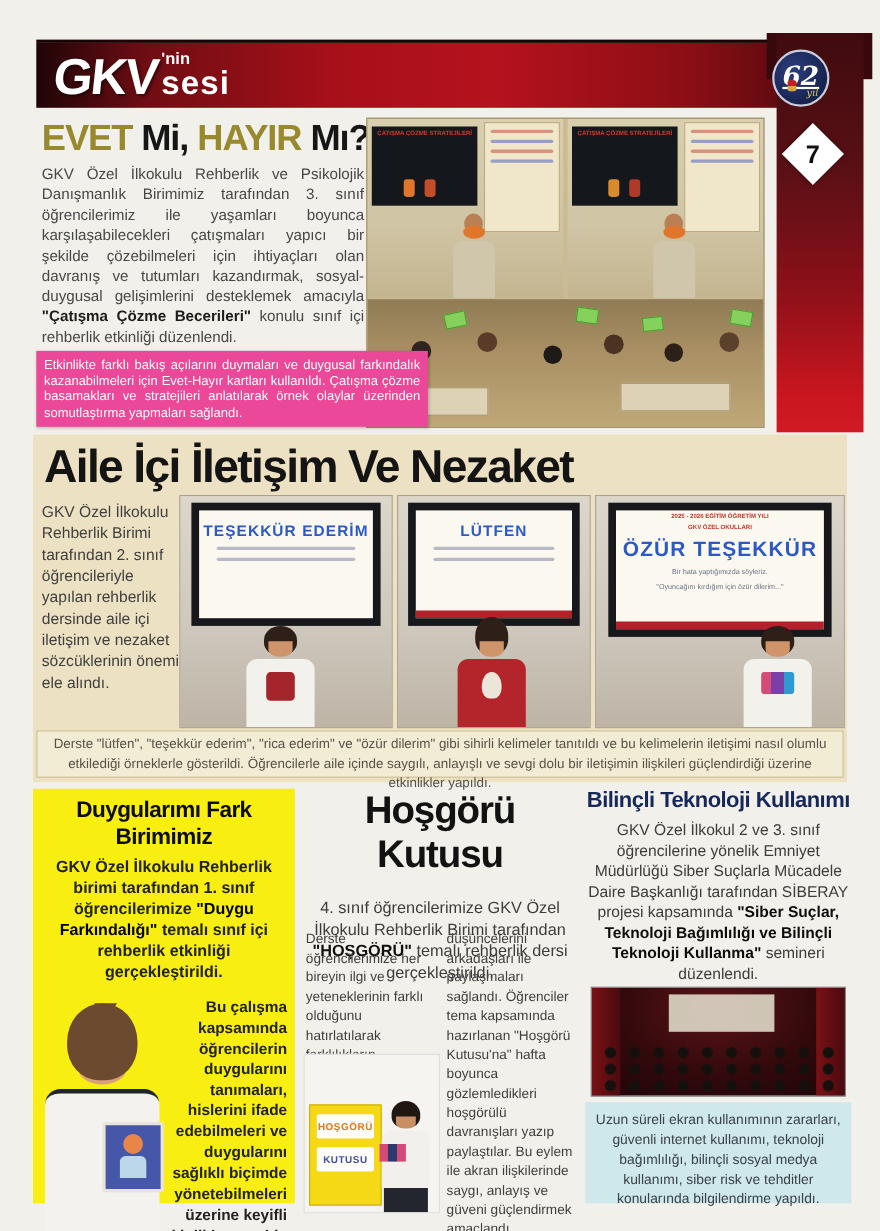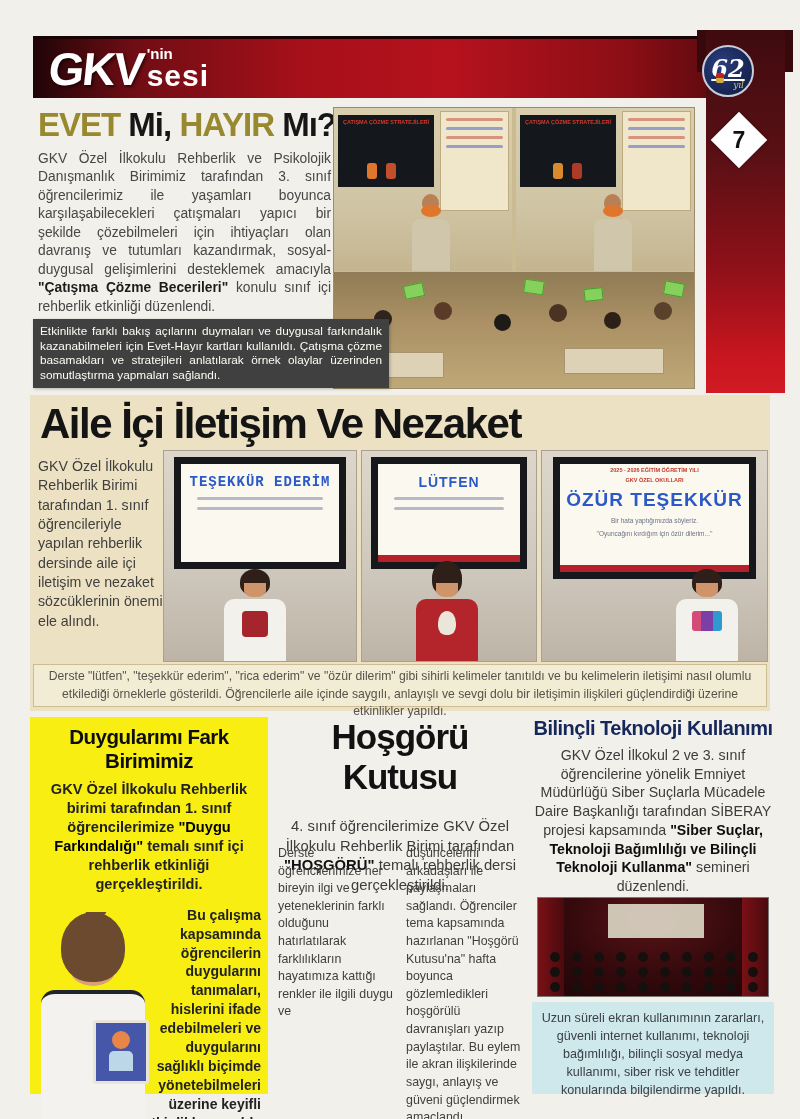--- a/index.html
+++ b/index.html
@@ -34,21 +34,21 @@
   .page-diamond span { display:block; transform:rotate(-45deg); text-align:center; line-height:40px;
     font-size:23px; font-weight:bold; color:#111; }
 
   
   .a1-title { position:absolute; left:38px; top:106px; font-size:33px; font-weight:bold; letter-spacing:-1px; }
   .a1-title .olive { color:#98892f; }
   .a1-title .dark { color:#161616; }
   .a1-body { position:absolute; left:38px; top:150px; width:293px; font-size:13.8px; line-height:1.34;
     color:#474747; text-align:justify; }
   .a1-body b { color:#1c1c1c; }
-  .olive-box { position:absolute; left:33px; top:319px; width:356px; min-height:59px; background:#404040;
+  .olive-box { position:absolute; left:33px; top:319px; width:356px; min-height:59px; background:#ec4899;
     color:#fdfdf5; font-size:11.8px; line-height:1.24; padding:5px 7px; text-align:justify; z-index:5;
     box-shadow:1px 1px 3px rgba(0,0,0,.25); }
 
   
   .collage { position:absolute; left:333px; top:107px; width:362px; height:282px; background:#cbbb92;
     border:1px solid #9c8c68; overflow:hidden; }
   .collage-top { position:absolute; left:0; top:0; right:0; height:163px; display:flex; gap:4px; }
   .cphoto { flex:1; position:relative; background:linear-gradient(180deg,#d9cfae 0%,#cfc4a4 60%,#c4b58f 100%); overflow:hidden; }
   .cscreen { position:absolute; left:4px; top:7px; width:54%; height:72px; background:#14171c; padding:4px 3px; }
   .cscreen .slide-title { color:#d33a2a; font-size:5.5px; font-weight:bold; text-align:center; line-height:1.2; }
@@ -227,23 +227,23 @@
       <div class="card-green" style="left:190px;top:8px;width:20px;height:14px;transform:rotate(8deg);"></div>
       <div class="card-green" style="left:250px;top:16px;width:19px;height:13px;transform:rotate(-6deg);"></div>
       <div class="card-green" style="left:330px;top:10px;width:20px;height:14px;transform:rotate(10deg);"></div>
     </div>
   </div>
 
   <div class="olive-box">Etkinlikte farklı bakış açılarını duymaları ve duygusal farkındalık kazanabilmeleri için Evet-Hayır kartları kullanıldı. Çatışma çözme basamakları ve stratejileri anlatılarak örnek olaylar üzerinden somutlaştırma yapmaları sağlandı.</div>
 
   <div class="cream">
     <div class="aile-title">Aile İçi İletişim Ve Nezaket</div>
-    <div class="aile-intro">GKV Özel İlkokulu Rehberlik Birimi tarafından 1. sınıf öğrencileriyle yapılan rehberlik dersinde aile içi iletişim ve nezaket sözcüklerinin önemi ele alındı.</div>
-
-    <div class="mphoto" style="left:133px;width:194px;font-family:Liberation Mono, monospace;">
+    <div class="aile-intro">GKV Özel İlkokulu Rehberlik Birimi tarafından 2. sınıf öğrencileriyle yapılan rehberlik dersinde aile içi iletişim ve nezaket sözcüklerinin önemi ele alındı.</div>
+
+    <div class="mphoto" style="left:133px;width:194px;">
       <div class="mp-screen">
         <div class="mp-slide">
           <div class="blue-title" style="font-size:14px;">TEŞEKKÜR EDERİM</div>
           <div class="grayline"></div>
           <div class="grayline"></div>
         </div>
       </div>
       <div class="kid2" style="left:56px;">
         <div class="hair"></div>
         <div class="face"></div>
@@ -319,20 +319,34 @@
   <div class="midcol">
     <h2>Hoşgörü Kutusu</h2>
     <div class="intro">
       <span>4. sınıf öğrencilerimize GKV Özel İlkokulu Rehberlik Birimi tarafından </span><b>"HOŞGÖRÜ"</b><span> temalı rehberlik dersi gerçekleştirildi.</span>
     </div>
   </div>
   <div class="subcols">
     <div class="subL">Derste öğrencilerimize her bireyin ilgi ve yeteneklerinin farklı olduğunu hatırlatılarak farklılıkların hayatımıza kattığı renkler ile ilgili duygu ve</div>
     <div class="subR">düşüncelerini arkadaşları ile paylaşmaları sağlandı. Öğrenciler tema kapsamında hazırlanan "Hoşgörü Kutusu'na" hafta boyunca gözlemledikleri hoşgörülü davranışları yazıp paylaştılar. Bu eylem ile akran ilişkilerinde saygı, anlayış ve güveni güçlendirmek amaçlandı.</div>
   </div>
+  <div class="hphoto">
+    <div class="hgbox">
+      <div class="panel l1">HOŞGÖRÜ</div>
+      <div class="panel l2">KUTUSU</div>
+    </div>
+    <div class="girl2">
+      <div class="hair"></div>
+      <div class="face"></div>
+      <div class="tee">
+          <div class="print"></div>
+        </div>
+      <div class="skirt"></div>
+    </div>
+  </div>
 
   <div class="rightcol">
     <h3>Bilinçli Teknoloji Kullanımı</h3>
     <div class="body">
       <span>GKV Özel İlkokul 2 ve 3. sınıf öğrencilerine yönelik Emniyet Müdürlüğü Siber Suçlarla Mücadele Daire Başkanlığı tarafından SİBERAY projesi kapsamında </span><b>"Siber Suçlar, Teknoloji Bağımlılığı ve Bilinçli Teknoloji Kullanma"</b><span> semineri düzenlendi.</span>
     </div>
   </div>
   <div class="seminar">
     <div class="curtain l"></div>
     <div class="curtain r"></div>

